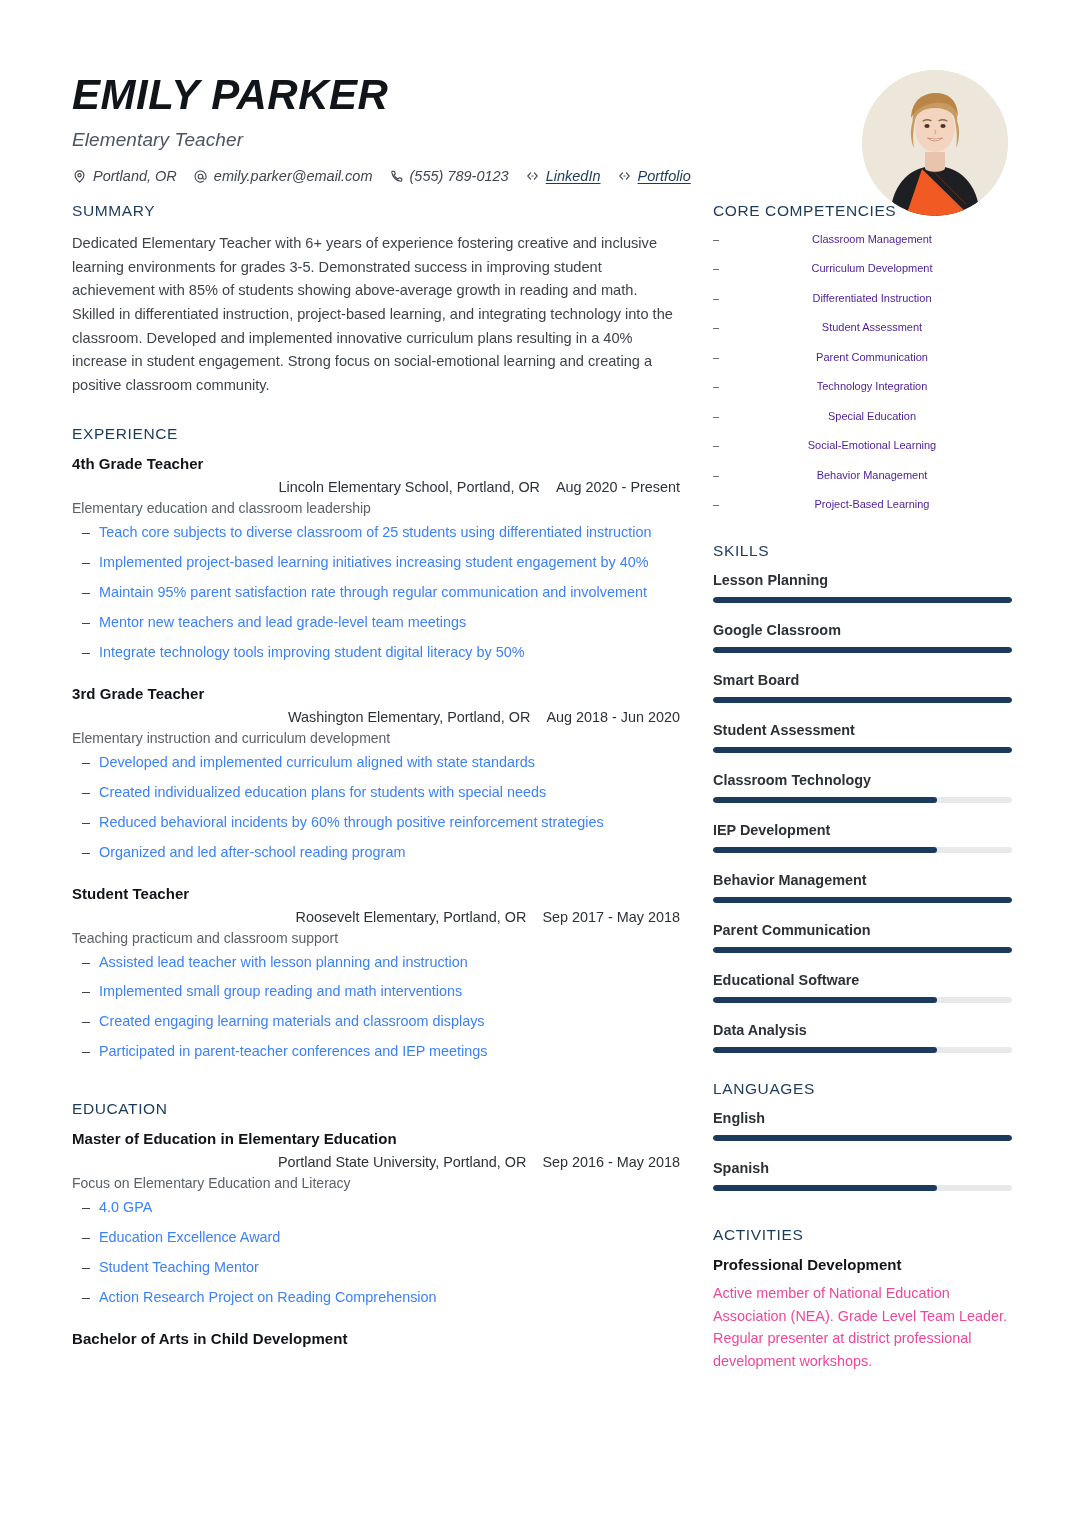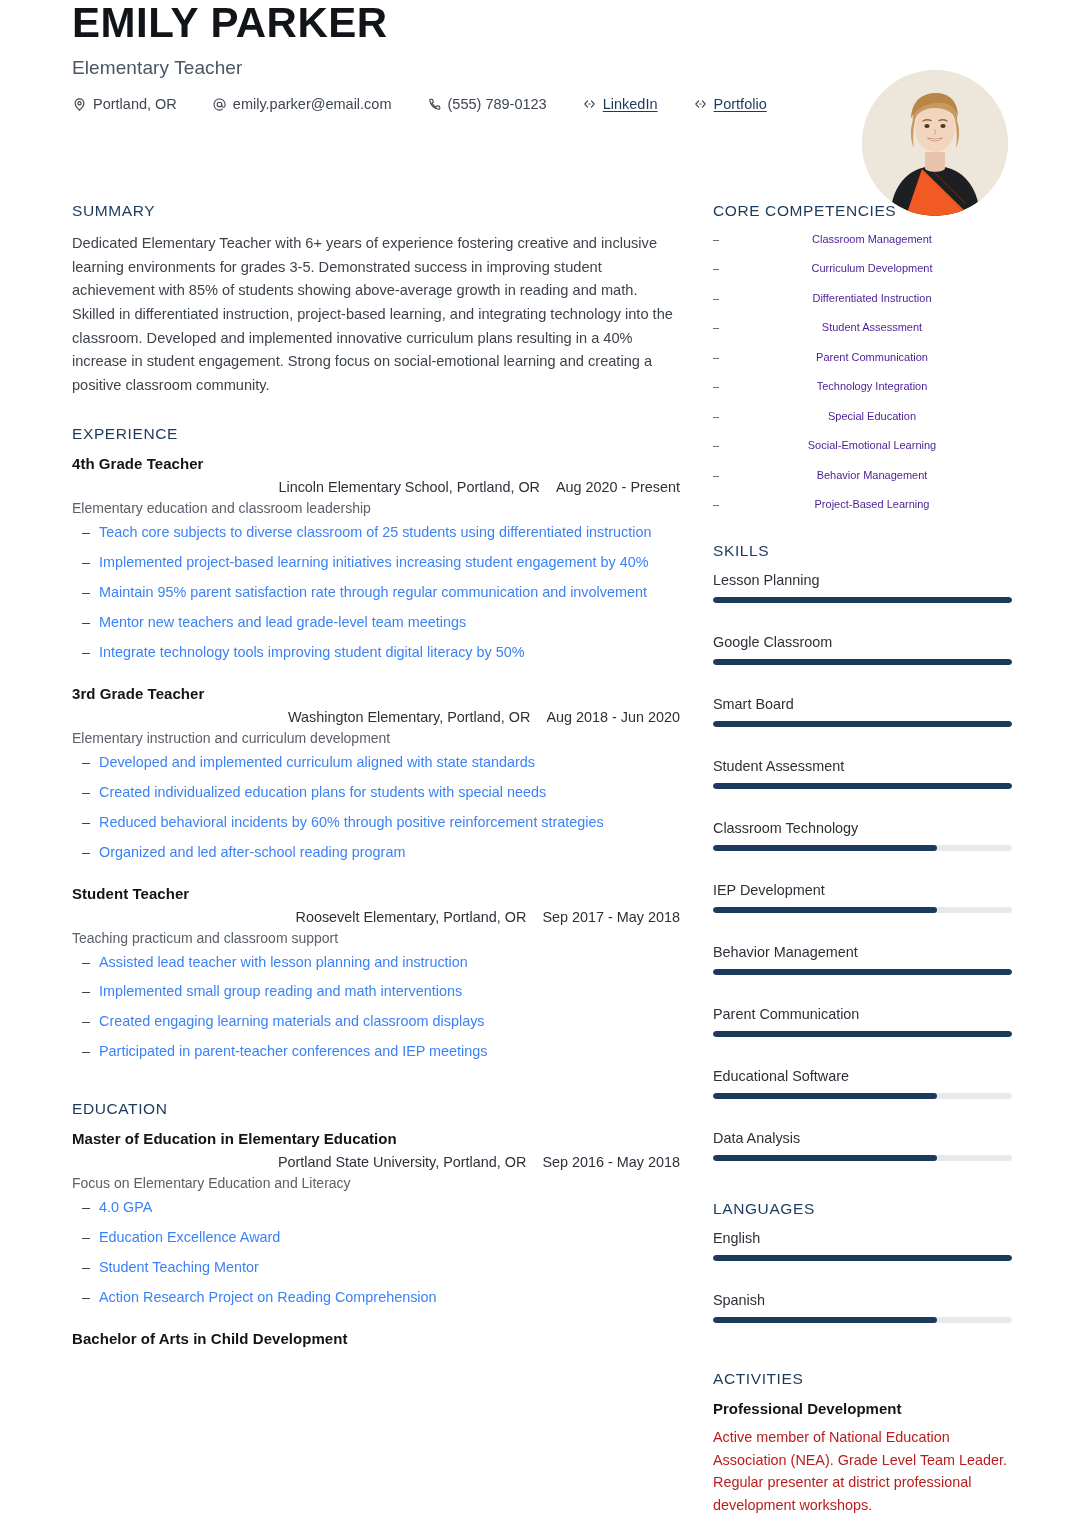--- a/index.html
+++ b/index.html
@@ -15,42 +15,44 @@
     width: 1080px;
     height: 1538px;
     background: #ffffff;
     padding: 0 72px;
     overflow: hidden;
   }
 
   
   .header {
     position: relative;
+    padding-top: 72px;
     height: 174px;
+    font-style: italic;
   }
   .name {
     font-size: 42px;
     font-weight: 700;
     letter-spacing: 0.5px;
     color: #111418;
     line-height: 1.08;
     text-transform: uppercase;
   }
   .job-title {
     margin-top: 12px;
     font-size: 19px;
     color: #4b5563;
     font-weight: 400;
     letter-spacing: 0.1px;
   }
   .contact-row {
     margin-top: 17px;
     display: flex;
     align-items: center;
-    gap: 35px;
+    gap: 16px;
     font-size: 14.5px;
     color: #3f4650;
     white-space: nowrap;
   }
   .contact-item {
     display: flex;
     align-items: center;
     gap: 6px;
   }
   .contact-item .ico {
@@ -159,21 +161,21 @@
     text-align: center;
   }
   .comp-list li::before {
     content: "–";
     position: absolute;
     left: 0;
     top: 0;
     color: #3d434b;
   }
 
-  .skill-item { margin-bottom: 31px; }
+  .skill-item { margin-bottom: 19px; font-weight: bold; }
   .skill-label {
     font-size: 14.4px;
     color: #2c3138;
     margin-bottom: 9px;
   }
   .skill-track {
     position: relative;
     height: 6px;
     width: 100%;
     background: #e7e9ea;
@@ -189,21 +191,21 @@
 
   .act-title {
     font-size: 15px;
     font-weight: 700;
     color: #111418;
     margin-bottom: 9px;
   }
   .act-text {
     font-size: 14.4px;
     line-height: 1.56;
-    color: #b91c1c;
+    color: #ec4899;
   }
 
   .gap-lg { height: 24px; }
   .gap-md { height: 16px; }
   .gap-sm { height: 8px; }
 </style>
 </head>
 <body>
 
 <div class="page">

